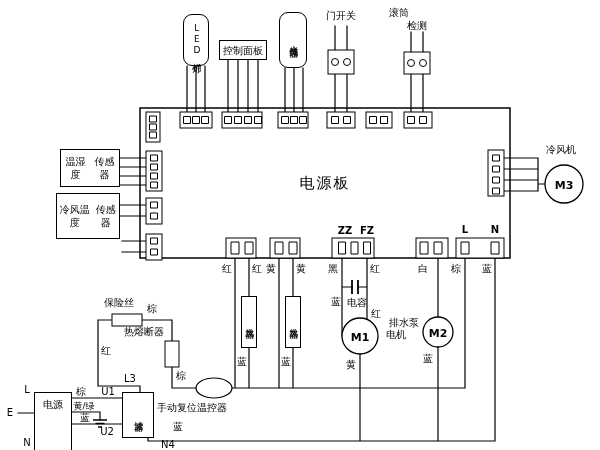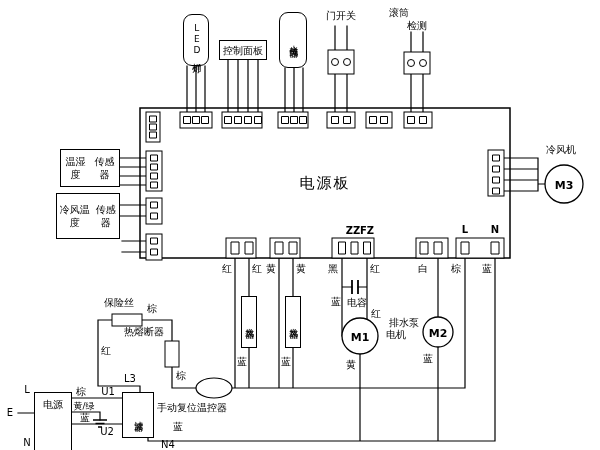--- a/index.html
+++ b/index.html
@@ -140,21 +140,21 @@
 
   <div class="title" style="left:325px;top:183px;">电源板</div>
 
   <div class="lbl" style="left:341px;top:16px;">门开关</div>
   <div class="lbl" style="left:399px;top:13px;">滚筒</div>
   <div class="lbl" style="left:417px;top:26px;">检测</div>
 
   <div class="lbl" style="left:561px;top:150px;">冷风机</div>
   <div class="lbl fs11 b" style="left:564px;top:185px;">M3</div>
 
-  <div class="lbl b" style="left:345px;top:231px;margin-left:8px;">ZZ</div>
+  <div class="lbl b" style="left:345px;top:231px;">ZZ</div>
   <div class="lbl b" style="left:367px;top:231px;">FZ</div>
   <div class="lbl b" style="left:465px;top:230px;">L</div>
   <div class="lbl b" style="left:495px;top:230px;">N</div>
   <div class="lbl" style="left:227px;top:269px;">红</div>
   <div class="lbl" style="left:257px;top:269px;">红</div>
   <div class="lbl" style="left:271px;top:269px;">黄</div>
   <div class="lbl" style="left:301px;top:269px;">黄</div>
   <div class="lbl" style="left:333px;top:269px;">黑</div>
   <div class="lbl" style="left:375px;top:269px;">红</div>
   <div class="lbl" style="left:423px;top:269px;">白</div>

